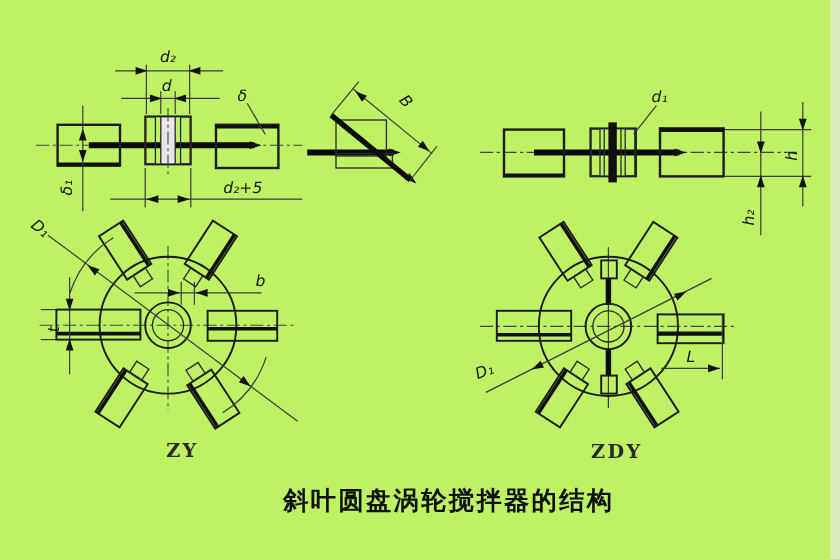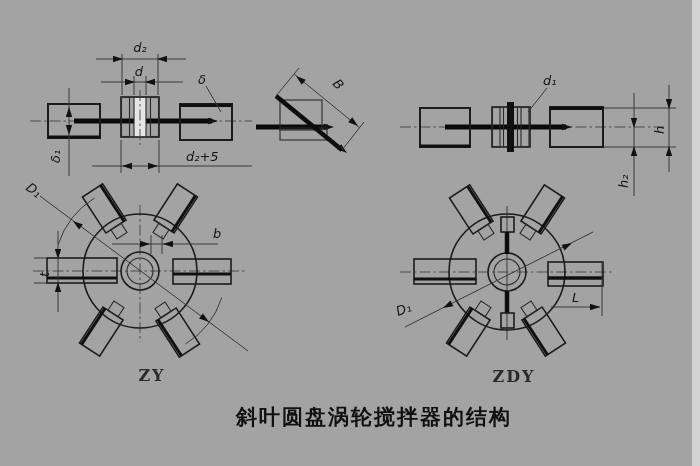--- a/index.html
+++ b/index.html
@@ -1,16 +1,16 @@
 <!DOCTYPE html>
 <html><head>
 <meta charset="utf-8">
 <style>
   html,body{margin:0;padding:0;background:#e9e9e9;}
-  #canvas{position:relative;width:700px;height:466px;background:#a3a3a3;overflow:hidden;
+  #canvas{position:relative;width:700px;height:466px;background:#bef264;overflow:hidden;
           font-family:"DejaVu Sans",sans-serif;}
   svg{display:block}
   .ext{stroke:#3a3a3a;stroke-width:1;fill:none}
   .cl{stroke:#444;stroke-width:0.9;stroke-dasharray:11 3 2.5 3;fill:none}
   .s1{stroke:#2a2a2a;stroke-width:1.1;fill:none}
   .s15{stroke:#1c1c1c;stroke-width:1.6;fill:none}
   .s2{stroke:#1c1c1c;stroke-width:2;fill:none}
   .s3{stroke:#101010;stroke-width:3;fill:none}
   .s35{stroke:#101010;stroke-width:3.5;fill:none}
   .s45{stroke:#0c0c0c;stroke-width:4.5;fill:none}

